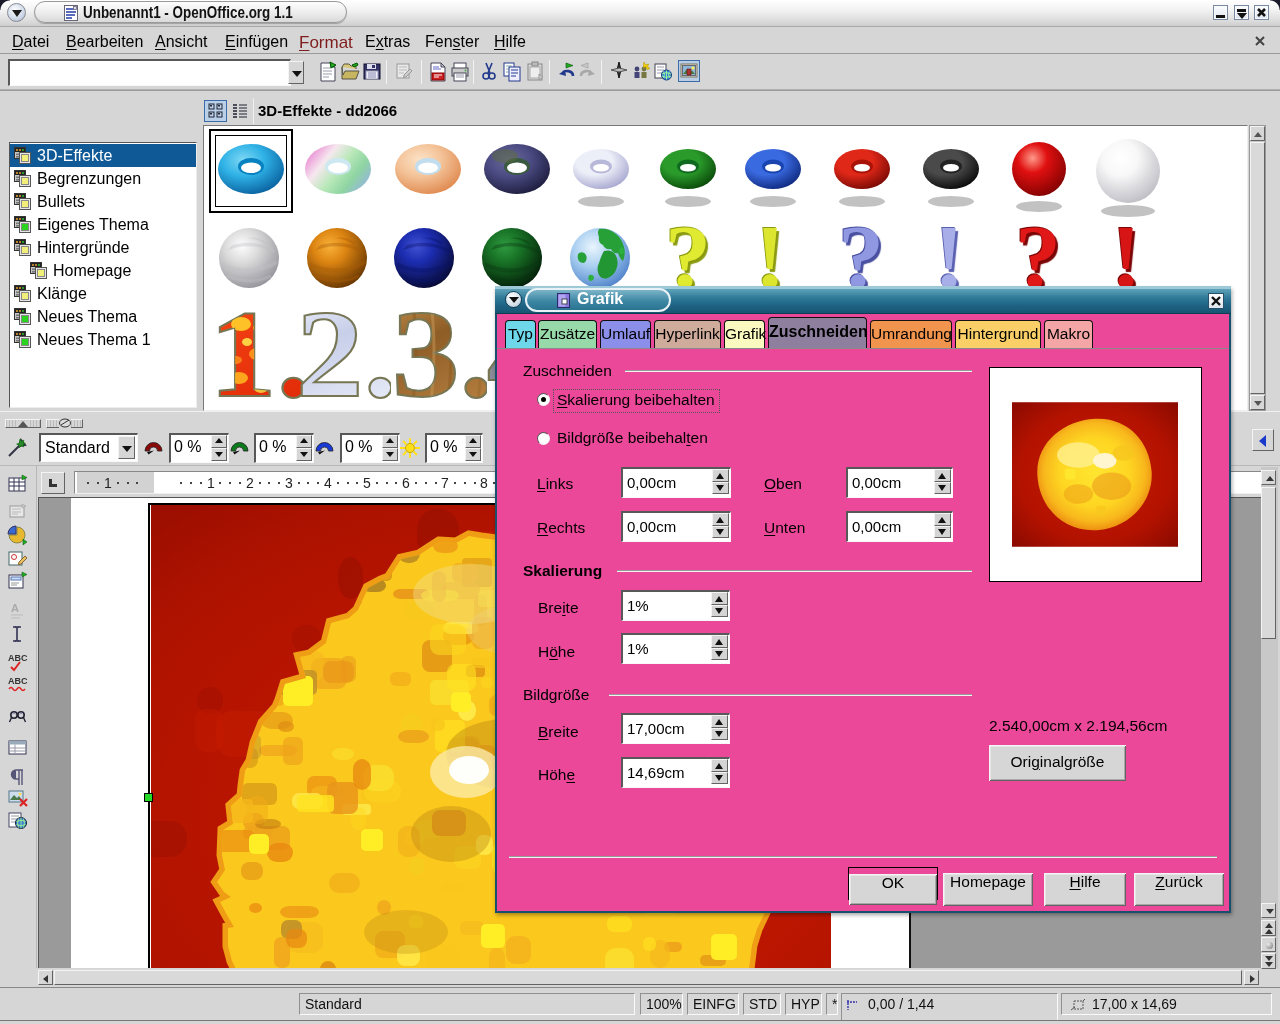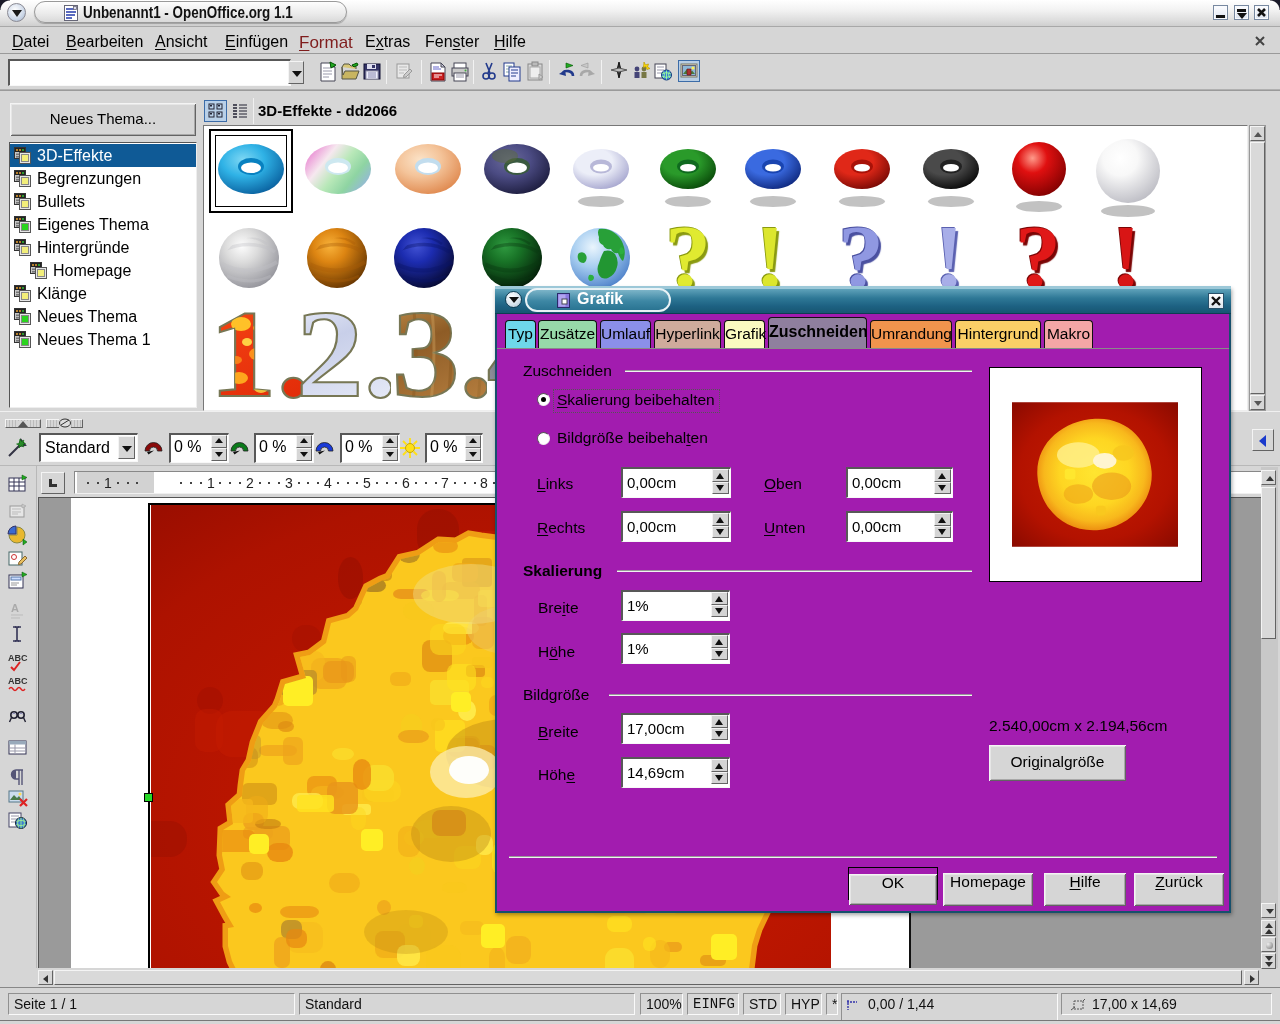--- a/index.html
+++ b/index.html
@@ -147,23 +147,20 @@
     <svg class="abs" style="left:678px;top:60px;" width="22" height="22">
       <rect x="0.5" y="0.5" width="21" height="21" fill="#b9cee4" stroke="#3c6ca8"></rect>
       <rect x="3" y="4" width="16" height="13" fill="#e8e0c8" stroke="#776"></rect>
       <rect x="4.5" y="5.5" width="13" height="10" fill="#8fb8d8" stroke="#667"></rect>
       <path d="M5 14 l4-5 3 4 2-2.5 3 3.5 z" fill="#4a7a3a"></path>
       <path d="M9 9 h4 v6 h-4 z" fill="#a33" stroke="#611" stroke-width="0.6"></path>
       <circle cx="15" cy="8" r="1.6" fill="#fe5"></circle>
     </svg>
     <div class="abs" style="left:0;top:90px;width:1280px;height:5px;background:#d6d6d6;border-top:1px solid #9a9a9a;"></div>
     <div class="abs" style="left:0;top:95px;width:1280px;height:316px;background:#d6d6d6;">
-      <div class="abs raised2" style="left:10px;top:8px;width:186px;height:33px;">
-<div style="text-align:center;margin-top:7px;font-size:15px;">Neues Thema...</div>
-      </div>
       <div class="abs" style="left:9px;top:47px;width:188px;height:266px;background:#fff;border:1px solid #555;border-bottom-color:#eee;border-right-color:#eee;">
         <div class="abs" style="left:0;top:1px;width:186px;height:23px;background:#0f5a96;color:#fff;">
 <svg class="abs" style="left:4px;top:3px" width="17" height="17" viewBox="0 0 17 17">
 <rect x="0.5" y="0.5" width="11" height="11" fill="#c8c8c8" stroke="#333"></rect>
 <rect x="1" y="1" width="10" height="4" fill="#222"></rect>
 <circle cx="3" cy="3" r="1" fill="#e8a030"></circle>
             <circle cx="6" cy="3" r="1" fill="#e8a030"></circle>
             <circle cx="9" cy="3" r="1" fill="#30c030"></circle>
 <rect x="2" y="6.5" width="8" height="1.6" fill="#777"></rect>
             <rect x="2" y="9" width="6" height="1.6" fill="#777"></rect>
@@ -1110,31 +1107,28 @@
         <div style="margin:4px 0 0 4px;width:7px;height:7px;border-radius:50%;background:radial-gradient(circle at 2px 2px,#eee,#777);"></div>
       </div>
 <div class="abs raised" style="left:0;top:486px;width:15px;height:16px;">
         <div style="margin:2px 0 0 3px">
           <div style="width:0;height:0;border-left:4px solid transparent;border-right:4px solid transparent;border-top:5px solid #333;"></div>
           <div style="width:0;height:0;border-left:4px solid transparent;border-right:4px solid transparent;border-top:5px solid #333;margin-top:1px"></div>
         </div>
       </div>
 </div>
     <div class="abs" style="left:0;top:987px;width:1280px;height:33px;background:#d6d6d6;border-top:1px solid #888;">
-      <div class="abs sunken" style="left:8px;top:5px;width:287px;height:22px;border-color:#909090 #fafafa #fafafa #909090;">
-<div style="margin:2px 5px;font-size:14px;color:#111;text-align:left;">Seite 1 / 1</div>
-      </div>
       <div class="abs sunken" style="left:299px;top:5px;width:336px;height:22px;border-color:#909090 #fafafa #fafafa #909090;">
 <div style="margin:2px 5px;font-size:14px;color:#111;text-align:left;">Standard</div>
       </div>
       <div class="abs sunken" style="left:640px;top:5px;width:43px;height:22px;border-color:#909090 #fafafa #fafafa #909090;">
 <div style="margin:2px 5px;font-size:14px;color:#111;text-align:center;">100%</div>
       </div>
       <div class="abs sunken" style="left:687px;top:5px;width:52px;height:22px;border-color:#909090 #fafafa #fafafa #909090;">
-<div style="margin:2px 5px;font-size:14px;color:#111;text-align:center;font-family:Liberation Mono, monospace;">EINFG</div>
+<div style="margin:2px 5px;font-size:14px;color:#111;text-align:center;">EINFG</div>
       </div>
       <div class="abs sunken" style="left:743px;top:5px;width:38px;height:22px;border-color:#909090 #fafafa #fafafa #909090;">
 <div style="margin:2px 5px;font-size:14px;color:#111;text-align:center;">STD</div>
       </div>
       <div class="abs sunken" style="left:785px;top:5px;width:37px;height:22px;border-color:#909090 #fafafa #fafafa #909090;">
 <div style="margin:2px 5px;font-size:14px;color:#111;text-align:center;">HYP</div>
       </div>
       <div class="abs sunken" style="left:826px;top:5px;width:12px;height:22px;border-color:#909090 #fafafa #fafafa #909090;">
 <div style="margin:2px 5px;font-size:14px;color:#111;text-align:center;">*</div>
       </div>
@@ -1146,21 +1140,21 @@
       </div>
 <div class="abs sunken" style="left:1061px;top:5px;width:211px;height:22px;border-color:#909090 #fafafa #fafafa #909090;">
 <svg class="abs" style="left:8px;top:4px" width="16" height="14">
           <rect x="4" y="3" width="9" height="8" fill="none" stroke="#555" stroke-dasharray="2 1"></rect>
           <path d="M1 12 l4-3 M13 3 l2-2" stroke="#555"></path>
         </svg>
 <div class="abs" style="left:30px;top:2px;font-size:14px;color:#111;">17,00 x 14,69</div>
       </div>
     </div>
     <div class="abs" style="left:0;top:1020px;width:1280px;height:4px;background:#d6d6d6;border-top:1px solid #777;"></div>
-<div class="abs" style="left:495px;top:287px;width:736px;height:626px;background:#a21caf;border:2px solid #16506c;border-top:none;box-shadow:1px 2px 4px rgba(0,0,0,0.35);">
+<div class="abs" style="left:495px;top:287px;width:736px;height:626px;background:#ec4899;border:2px solid #16506c;border-top:none;box-shadow:1px 2px 4px rgba(0,0,0,0.35);">
 
 <div class="abs" style="left:-2px;top:-1px;width:736px;height:28px;background:linear-gradient(#6fb0c6,#2e7896 45%,#1d6182 75%,#175672);border-bottom:1px solid #0e3c52;"></div>
 <div class="abs" style="left:-2px;top:-1px;width:736px;height:3px;background:#9cc8d8;"></div>
 <div class="abs" style="left:8px;top:4px;width:17px;height:17px;border-radius:50%;background:radial-gradient(circle at 6px 5px,#ffffff,#d8e4ee 55%,#a8bccc);border:1px solid #0e3c52;"></div>
 <div class="abs" style="left:12px;top:10px;width:0;height:0;border-left:5px solid transparent;border-right:5px solid transparent;border-top:6px solid #101010;"></div>
 <div class="abs" style="left:28px;top:1px;width:146px;height:24px;border-radius:12px;border:2px solid #e8f2f6;background:linear-gradient(#7cb4c8,#3d87a4 55%,#2a7492);"></div>
 <svg class="abs" style="left:60px;top:6px;" width="13" height="15" viewBox="0 0 13 15">
  <rect x="0.5" y="0.5" width="12" height="14" fill="#8a7ae0" stroke="#2a2a6a"></rect>
  <rect x="1.5" y="1.5" width="7" height="12" fill="#b0a4f0"></rect>
  <rect x="5" y="6" width="5" height="5" fill="#fff" stroke="#445"></rect>

